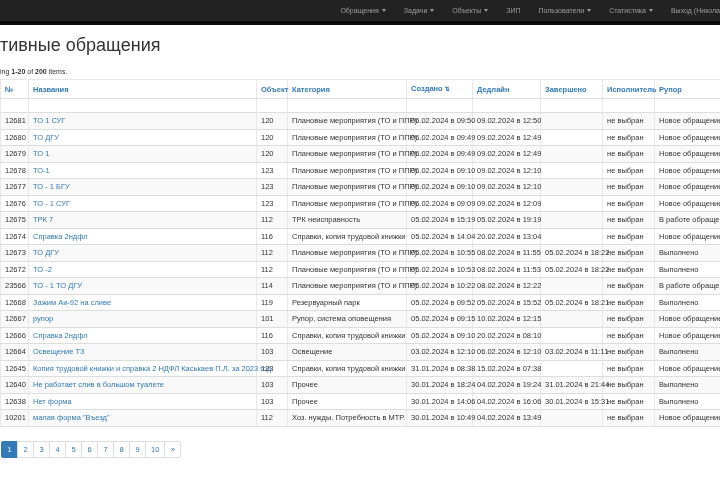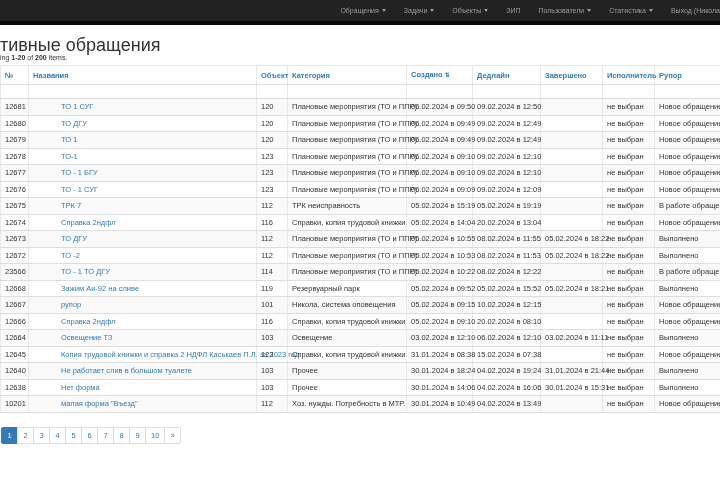--- a/index.html
+++ b/index.html
@@ -23,21 +23,21 @@
   .nav-item:last-child { padding-right:0; }
   .caret {
     display:inline-block; margin-left:3px; margin-bottom:1px;
     width:0; height:0;
     border-left:2.5px solid transparent; border-right:2.5px solid transparent;
     border-top:3px solid #9d9d9d; vertical-align:middle;
   }
   
   .page-title {
     font-size:18px; font-weight:500; color:#333;
-    margin:11px 0 0 0; line-height:18px;
+    margin:11px 0 14px 0; line-height:18px;
   }
   .summary { font-size:7px; color:#333; margin:0 0 3px 0; line-height:8px; }
   .summary b { font-weight:bold; }
   
   table.grid { width:720px; border-collapse:collapse; table-layout:fixed; }
   .grid th {
     font-size:7.5px; font-weight:bold; text-align:left;
     padding:4px 4px; line-height:9px;
     border:1px solid #e7e7e7; border-bottom:1px solid #ddd;
     white-space:nowrap; background:#fff;
@@ -46,21 +46,21 @@
   .sort-icon { font-size:6px; color:#337ab7; margin-left:2px; }
   .grid td {
     font-size:7.5px; color:#333;
     padding:3px 4px; line-height:9.5px;
     border:1px solid #e9e9e9; border-bottom:1px solid #ddd;
     white-space:nowrap; overflow:visible;
   }
   .filter-row td { height:14px; background:#fff; padding:2px 4px; }
   tbody.data tr:nth-child(odd)  { background:#f9f9f9; }
   tbody.data tr:nth-child(even) { background:#ffffff; }
-  td.cell-name a { color:#337ab7; text-decoration:none; cursor:pointer;margin-left:28px; }
+  td.cell-name a { color:#337ab7; text-decoration:none; cursor:pointer; }
   
   .pagination {
     display:flex; list-style:none;
     margin:14px 0 0 1px; padding:0;
   }
   .page-btn {
     display:block; min-width:17px; text-align:center;
     font-size:7.5px; line-height:9px; color:#337ab7;
     border:1px solid #ddd; background:#fff;
     padding:3px 5px; margin-left:-1px;
@@ -257,21 +257,21 @@
           <td class="cell-created">05.02.2024 в 09:52</td>
           <td class="cell-deadline">05.02.2024 в 15:52</td>
           <td class="cell-completed">05.02.2024 в 18:21</td>
           <td class="cell-executor">не выбран</td>
           <td class="cell-status">Выполнено</td>
         </tr>
         <tr>
           <td class="cell-id">12667</td>
           <td class="cell-name"><a>рупор</a></td>
           <td class="cell-object">101</td>
-          <td class="cell-category">Никола, система оповещения</td>
+          <td class="cell-category">Рупор, система оповещения</td>
           <td class="cell-created">05.02.2024 в 09:15</td>
           <td class="cell-deadline">10.02.2024 в 12:15</td>
           <td class="cell-completed"></td>
           <td class="cell-executor">не выбран</td>
           <td class="cell-status">Новое обращение</td>
         </tr>
         <tr>
           <td class="cell-id">12666</td>
           <td class="cell-name"><a>Справка 2ндфл</a></td>
           <td class="cell-object">116</td>

